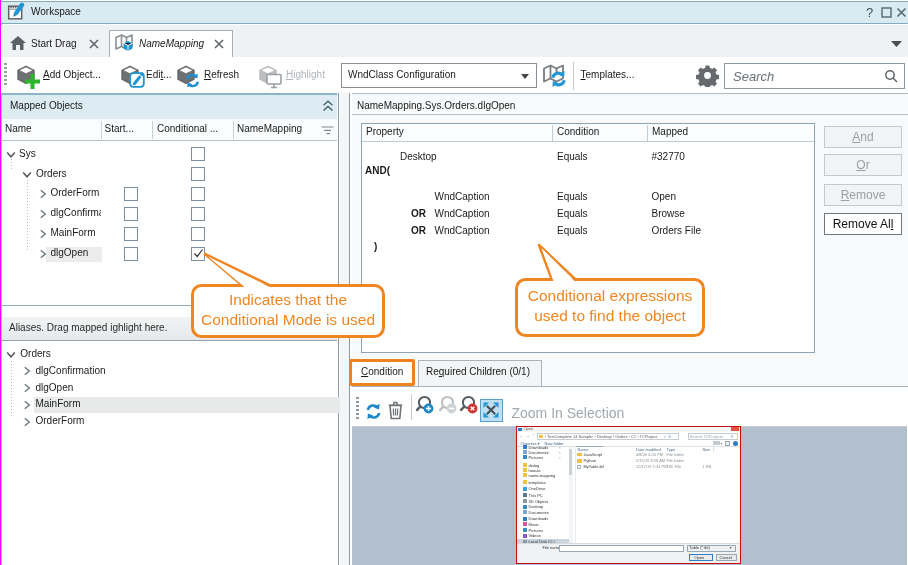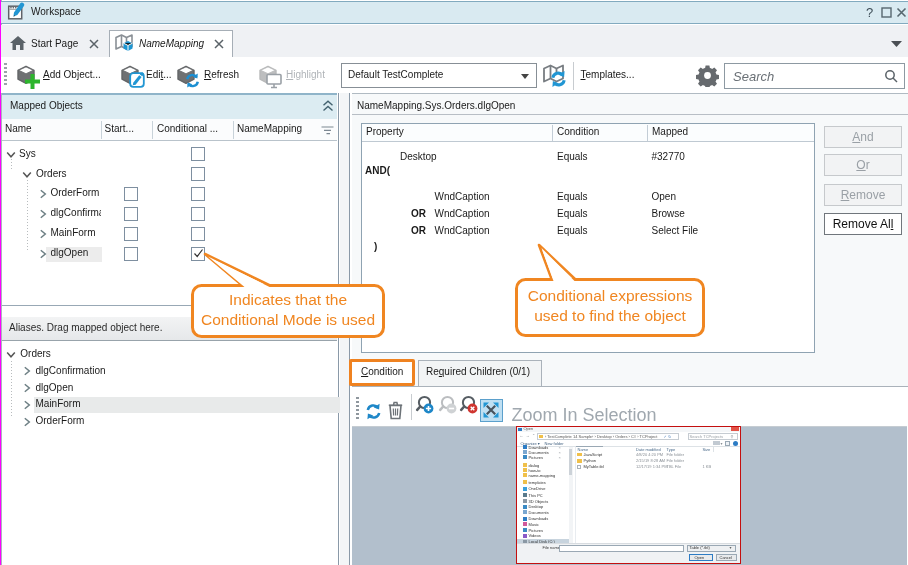--- a/index.html
+++ b/index.html
@@ -56,21 +56,21 @@
     </svg>
   <svg class="abs" style="left:896px;top:7px" width="11" height="11" viewBox="0 0 11 11">
       <path d="M1.5 1.5 L9.5 9.5 M9.5 1.5 L1.5 9.5" stroke="#57676f" stroke-width="1.6"></path>
     </svg>
 
   <div class="abs" id="tabstrip"></div>
   <div class="abs" id="activetab"></div>
   <svg class="abs" style="left:10px;top:36px" width="16" height="15" viewBox="0 0 16 15">
     <path d="M8 0 L16 7 L13.5 7 L13.5 14 L10 14 L10 9 L6 9 L6 14 L2.5 14 L2.5 7 L0 7 Z" fill="#5a6268"></path>
   </svg>
-  <div class="abs txt" style="left:31px;top:38px;">Start Page</div>
+  <div class="abs txt" style="left:31px;top:38px;">Start Drag</div>
   <svg class="abs" style="left:89px;top:39px" width="10" height="10" viewBox="0 0 10 10">
       <path d="M1 1 L9 9 M9 1 L1 9" stroke="#5a6268" stroke-width="1.5"></path>
     </svg>
 
   <svg class="abs" style="left:115px;top:34px" width="22" height="20" viewBox="0 0 22 20">
     <path d="M1 3.5 L6.5 1 L11.5 3.5 L17 1 L17 12.5 L11.5 15 L6.5 12.5 L1 15 Z" fill="#fff" stroke="#8a9096" stroke-width="1.6" stroke-linejoin="round"></path>
     <path d="M6.5 1.6 L6.5 12.5 M11.5 3.5 L11.5 9" stroke="#8a9096" stroke-width="1.6"></path>
     <g>
       <path d="M8.5 9.2 L13 7 L17.5 9.2 L17.5 14.6 L13 16.9 L8.5 14.6 Z" fill="#1e96d2"></path>
       <path d="M8.5 9.2 L13 11.4 L17.5 9.2 M13 11.4 L13 16.9" stroke="#fff" stroke-width="1"></path>
@@ -123,21 +123,21 @@
     <path d="M3 6.3 L11 2.3 L19 6.3 L19 15.2 L11 19.4 L3 15.2 Z" fill="#6f7173" stroke="#636567" stroke-width="1.4" stroke-linejoin="round"></path>
     <path d="M3.8 6.3 L11 9.7 L18.2 6.3 L11 2.9 Z" fill="#fff" stroke="#6a6c6e" stroke-width="0.8"></path>
   </svg>
   <svg class="abs" style="left:266px;top:73px" width="16" height="16" viewBox="0 0 16 16">
     <rect x="1" y="1.5" width="14" height="9.5" rx="1" fill="#fff" stroke="#9aa0a6" stroke-width="1.6"></rect>
     <path d="M5 14.5 L11 14.5 M8 11 L8 14.5" stroke="#9aa0a6" stroke-width="1.6"></path>
   </svg>
   <div class="abs txt" style="left:286px;top:69px;color:#b0b4b8;"><u>H</u>ighlight</div>
 
   <div class="abs" style="left:341px;top:63px;width:196px;height:25px;background:#fff;border:1px solid #878f96;"></div>
-  <div class="abs txt" style="left:348px;top:69px;">Default TestComplete</div>
+  <div class="abs txt" style="left:348px;top:69px;">WndClass Configuration</div>
   <svg class="abs" style="left:521px;top:73.5px" width="8" height="5" viewBox="0 0 8 5">
       <path d="M0 0 L8 0 L4 5 Z" fill="#444"></path>
     </svg>
 
   <svg class="abs" style="left:542px;top:63px" width="26" height="25" viewBox="0 0 26 25">
     <path d="M2 5.5 L8.5 2.5 L14.5 5.5 L21 2.5 L21 15.5 L14.5 18.5 L8.5 15.5 L2 18.5 Z" fill="#fff" stroke="#787d82" stroke-width="1.8" stroke-linejoin="round"></path>
     <path d="M8.5 3 L8.5 15.5 M14.5 5.5 L14.5 11" stroke="#787d82" stroke-width="1.8"></path>
     <path d="M10.8 14.8 A5.6 5.6 0 0 1 20.8 12.4" fill="none" stroke="#2196d3" stroke-width="3"></path>
     <path d="M22.6 8 L22.1 14 L16.5 11.8 Z" fill="#2196d3"></path>
     <path d="M22.2 17.2 A5.6 5.6 0 0 1 12.2 19.6" fill="none" stroke="#2196d3" stroke-width="3"></path>
@@ -210,21 +210,21 @@
         <path d="M1.8 1.2 L6.3 5 L1.8 8.8" fill="none" stroke="#6d7f84" stroke-width="1.5"></path>
       </svg>
     <div class="abs txt" style="left:48.5px;top:154px;">dlgOpen</div>
     <div class="chk" style="left:122px;top:153.5px;"></div>
     <div class="chk" style="left:189px;top:153.5px;"></div>
     <svg class="abs" style="left:191px;top:155px" width="11" height="11" viewBox="0 0 11 11">
         <path d="M1.5 5.5 L4.2 8.5 L9.5 1.5" fill="none" stroke="#333" stroke-width="1.2"></path>
       </svg>
     <div class="abs" style="left:0;top:212px;width:335.2px;height:1px;background:#98a8b5;"></div>
     <div class="abs" style="left:0;top:223.5px;width:335.2px;height:24px;background:linear-gradient(#f2f3f4,#e6e8ea);border-bottom:1px solid #98a3ab;"></div>
-    <div class="abs txt" style="left:7px;top:229px;color:#2a2a2a;">Aliases. Drag mapped object here.</div>
+    <div class="abs txt" style="left:7px;top:229px;color:#2a2a2a;">Aliases. Drag mapped ighlight here.</div>
     <div class="abs" style="left:8.7px;top:268px;width:1px;height:55px;background-image:repeating-linear-gradient(to bottom,#b8bcbe 0 1px,transparent 1px 3px);"></div>
     <svg class="abs" style="left:4.3px;top:257.5px" width="10" height="8" viewBox="0 0 10 8">
         <path d="M1.2 1.5 L5 5.8 L8.8 1.5" fill="none" stroke="#555" stroke-width="1.5"></path>
       </svg>
     <div class="abs txt" style="left:18.3px;top:254.5px;">Orders</div>
     <svg class="abs" style="left:20.8px;top:273.3px" width="8" height="10" viewBox="0 0 8 10">
         <path d="M1.8 1.2 L6.3 5 L1.8 8.8" fill="none" stroke="#6d7f84" stroke-width="1.5"></path>
       </svg>
     <div class="abs txt" style="left:33.5px;top:271.5px;">dlgConfirmation</div>
     <svg class="abs" style="left:20.8px;top:290.3px" width="8" height="10" viewBox="0 0 8 10">
@@ -263,21 +263,21 @@
     <div class="abs txt" style="left:82.5px;top:97px;">WndCaption</div>
     <div class="abs txt" style="left:205px;top:97px;">Equals</div>
     <div class="abs txt" style="left:299.5px;top:97px;">Open</div>
     <div class="abs txt" style="left:59px;top:114px;font-weight:bold;">OR</div>
     <div class="abs txt" style="left:82.5px;top:114px;">WndCaption</div>
     <div class="abs txt" style="left:205px;top:114px;">Equals</div>
     <div class="abs txt" style="left:299.5px;top:114px;">Browse</div>
     <div class="abs txt" style="left:59px;top:131px;font-weight:bold;">OR</div>
     <div class="abs txt" style="left:82.5px;top:131px;">WndCaption</div>
     <div class="abs txt" style="left:205px;top:131px;">Equals</div>
-    <div class="abs txt" style="left:299.5px;top:131px;">Select File</div>
+    <div class="abs txt" style="left:299.5px;top:131px;">Orders File</div>
     <div class="abs txt" style="left:22px;top:147px;font-weight:bold;">)</div>
 
     <div class="btn" style="top:32px;"><u>A</u>nd</div>
     <div class="btn" style="top:60px;"><u>O</u>r</div>
     <div class="btn" style="top:90px;"><u>R</u>emove</div>
     <div class="btn" style="top:119px;background:#fff;border:1px solid #70767c;color:#111;">Remove Al<u>l</u></div>
 
     <div class="abs" style="left:66px;top:266px;width:124px;height:26px;background:#f2f4f5;border:1px solid #aab2ba;border-bottom:none;"></div>
     <div class="abs txt" style="left:74px;top:272px;">Re<u>q</u>uired Children (0/1)</div>
     <div class="abs" style="left:0;top:292px;width:556px;height:1px;background:#aab2ba;"></div>
@@ -317,21 +317,21 @@
       <path d="M11.7 11.7 L15.3 15.3 M15.3 11.7 L11.7 15.3" stroke="#fff" stroke-width="1.4"></path>
     </svg>
     <div class="abs" style="left:127.5px;top:304.5px;width:23px;height:23px;background:#bfdff2;border:1px solid #5ba0cc;"></div>
     <svg class="abs" style="left:130px;top:307px" width="18" height="18" viewBox="0 0 18 18">
       <path d="M4.8 4.8 L13.2 13.2 M13.2 4.8 L4.8 13.2" stroke="#47525c" stroke-width="2.2"></path>
       <path d="M1.5 1.5 L7 1.5 L1.5 7 Z" fill="#2196d3"></path>
       <path d="M16.5 1.5 L16.5 7 L11 1.5 Z" fill="#2196d3"></path>
       <path d="M1.5 16.5 L1.5 11 L7 16.5 Z" fill="#2196d3"></path>
       <path d="M16.5 16.5 L11 16.5 L16.5 11 Z" fill="#2196d3"></path>
     </svg>
-    <div class="abs" style="left:159.5px;top:311px;font-size:18px;color:#a0a8af;white-space:nowrap;">Zoom In Selection</div>
+    <div class="abs" style="left:159.5px;top:311px;font-size:14px;color:#a0a8af;white-space:nowrap;">Zoom In Selection</div>
 </div>
   </div>
 
   <div class="abs" id="preview"></div>
 
   <div class="abs" style="left:906.5px;top:425.5px;width:1.5px;height:139.5px;background:#fff;"></div>
 
   <div class="abs" id="thumb" style="left:515.5px;top:425.8px;width:225.5px;height:138.2px;background:#fff;border:1.5px solid #c40f0f;overflow:hidden;">
     <div class="abs" style="left:0;top:0;width:223px;height:5.5px;background:#f4f6f8;"></div>
     <div class="abs" style="left:1.5px;top:0.8px;width:3.5px;height:3.5px;background:#2d7cc4;"></div>

